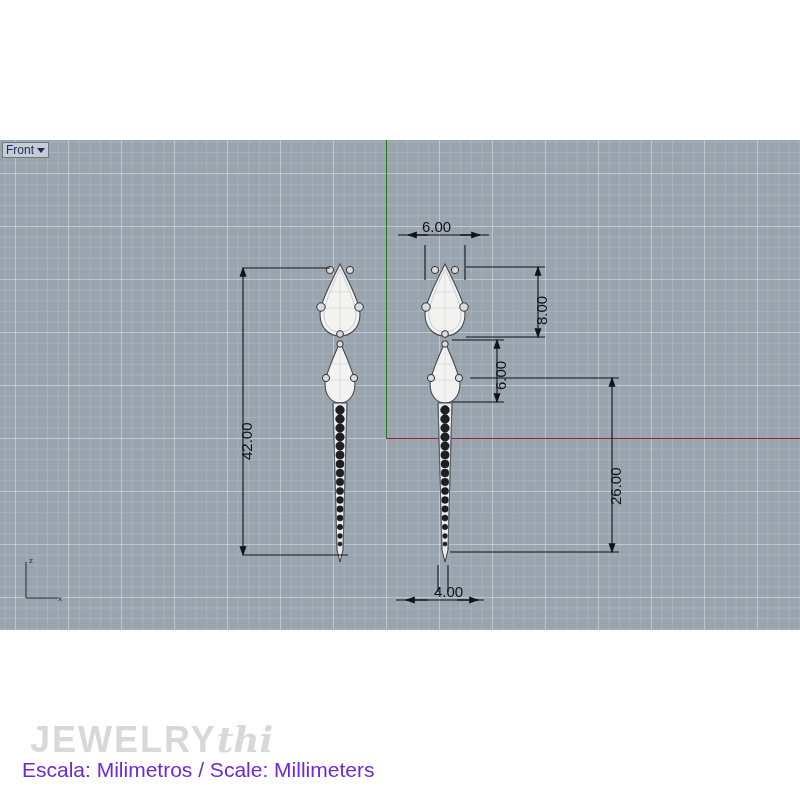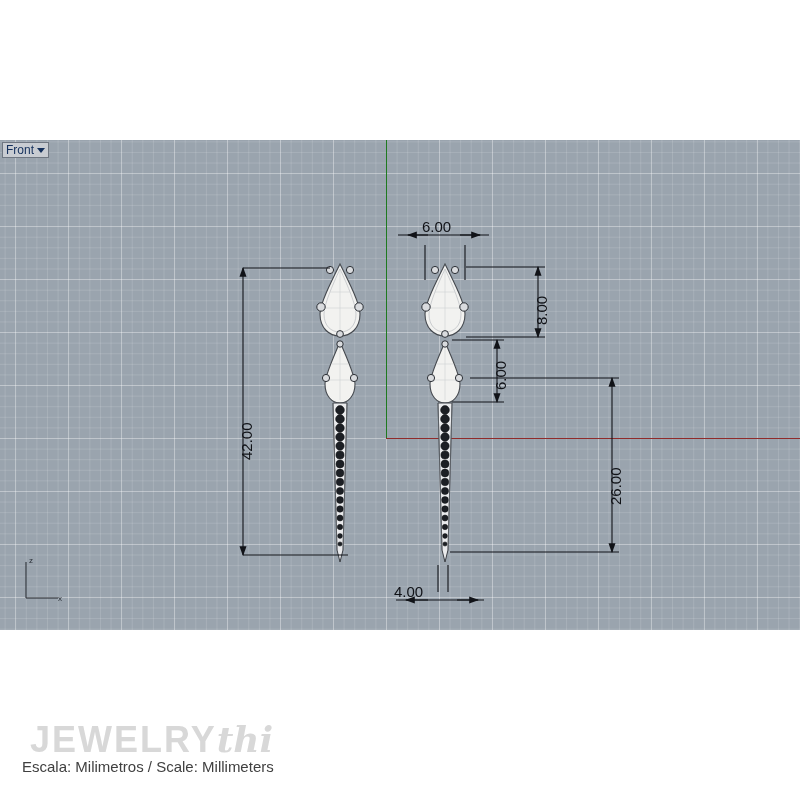--- a/index.html
+++ b/index.html
@@ -125,22 +125,22 @@
     font-style: italic;
     font-weight: bold;
     letter-spacing: 0;
   }
 
   
   #caption {
     position: absolute;
     left: 22px;
     top: 758px;
-    font-size: 15px;
-    color: #404040;
+    font-size: 21px;
+    color: #6d28d9;
   }
 </style>
 </head>
 <body>
 
 <div id="viewport">
 
   <div id="grid-minor"></div>
   <div id="grid-major"></div>
   <div id="axis-y"></div>
@@ -290,20 +290,20 @@
   <div class="dimtext rot90" style="left:238px; top:320px;">42.00</div>
 
   <div class="dimtext" style="left:422px; top:78px;">6.00</div>
 
   <div class="dimtext rot90" style="left:533px; top:185px;">8.00</div>
 
   <div class="dimtext rot90" style="left:492px; top:250px;">6.00</div>
 
   <div class="dimtext rot90" style="left:607px; top:365px;">26.00</div>
 
-  <div class="dimtext" style="left:394px; top:443px;">4.00</div>
+  <div class="dimtext" style="left:434px; top:443px;">4.00</div>
 </div>
 
 <div id="watermark">
   <span>JEWELRY</span><span class="script">thi</span>
 </div>
 
 <div id="caption">Escala: Milimetros / Scale: Millimeters</div>
 
 </body></html>

